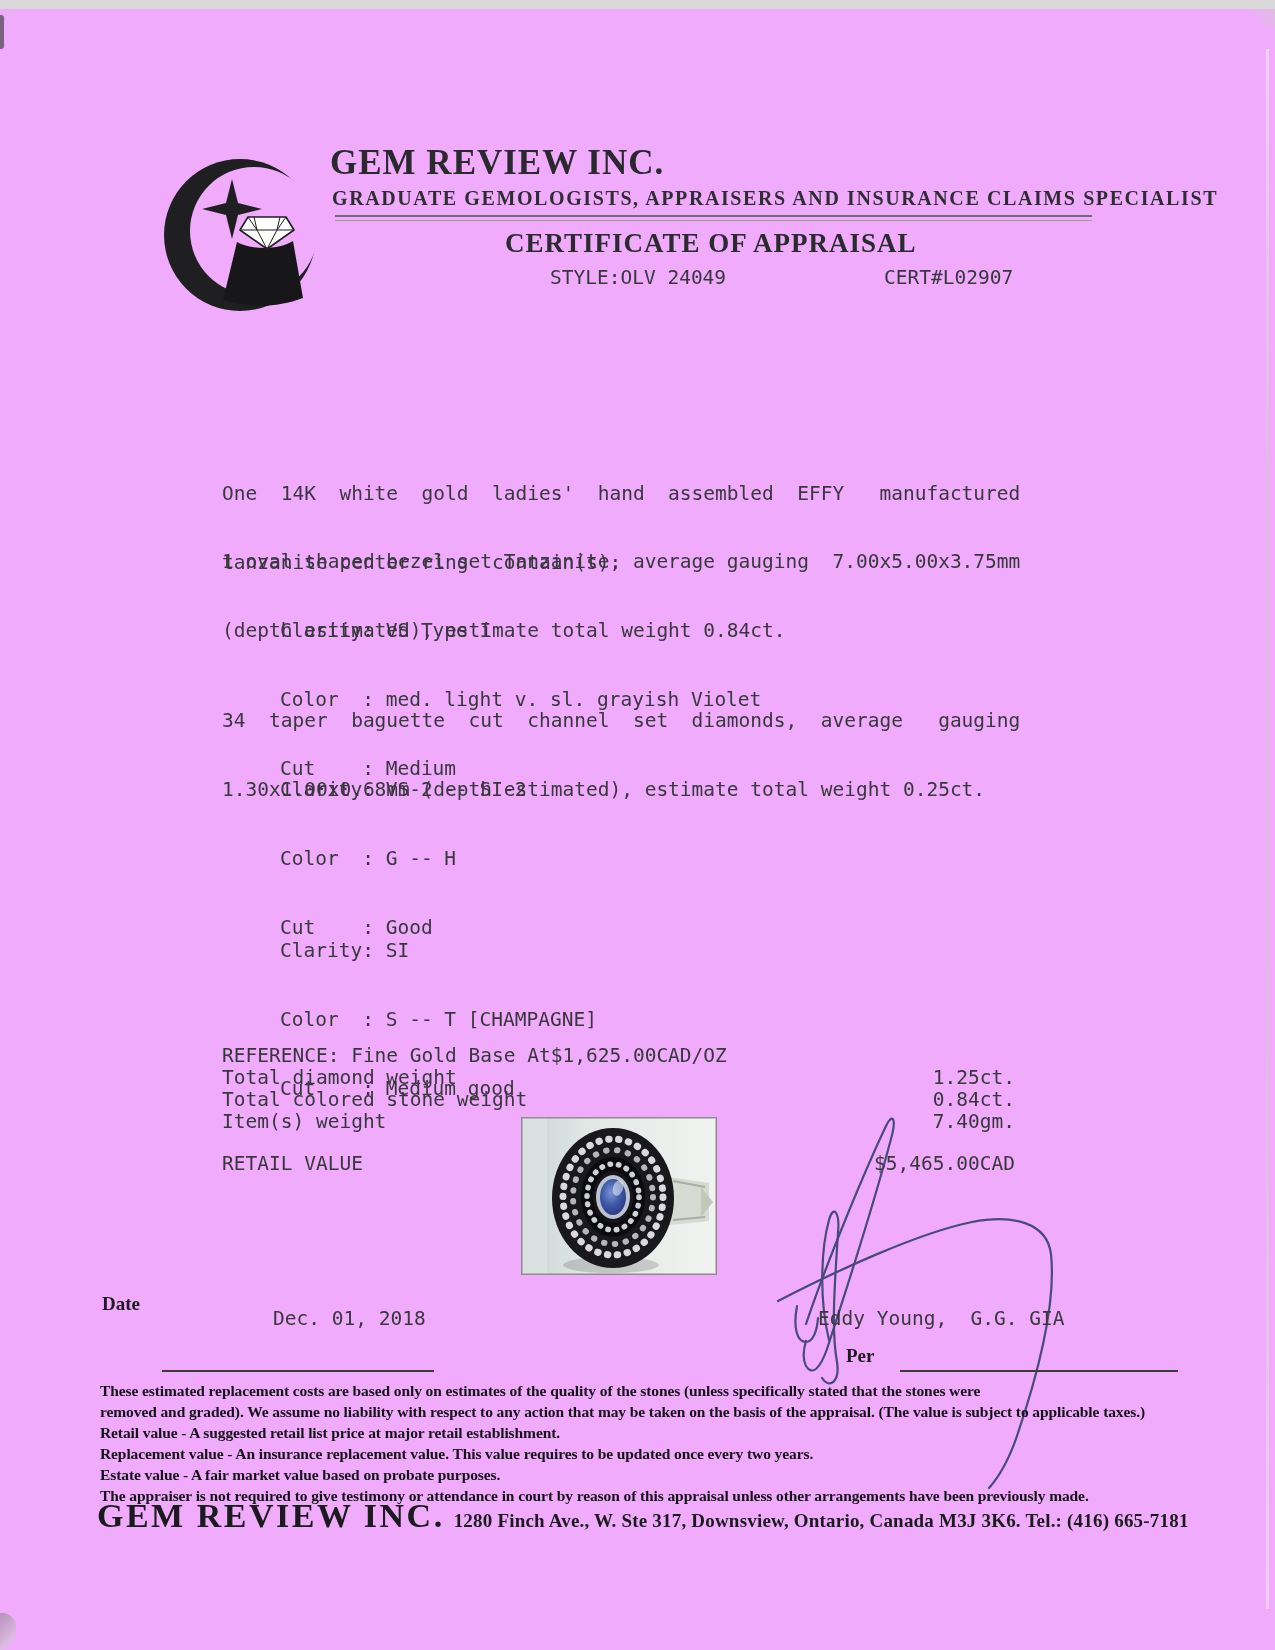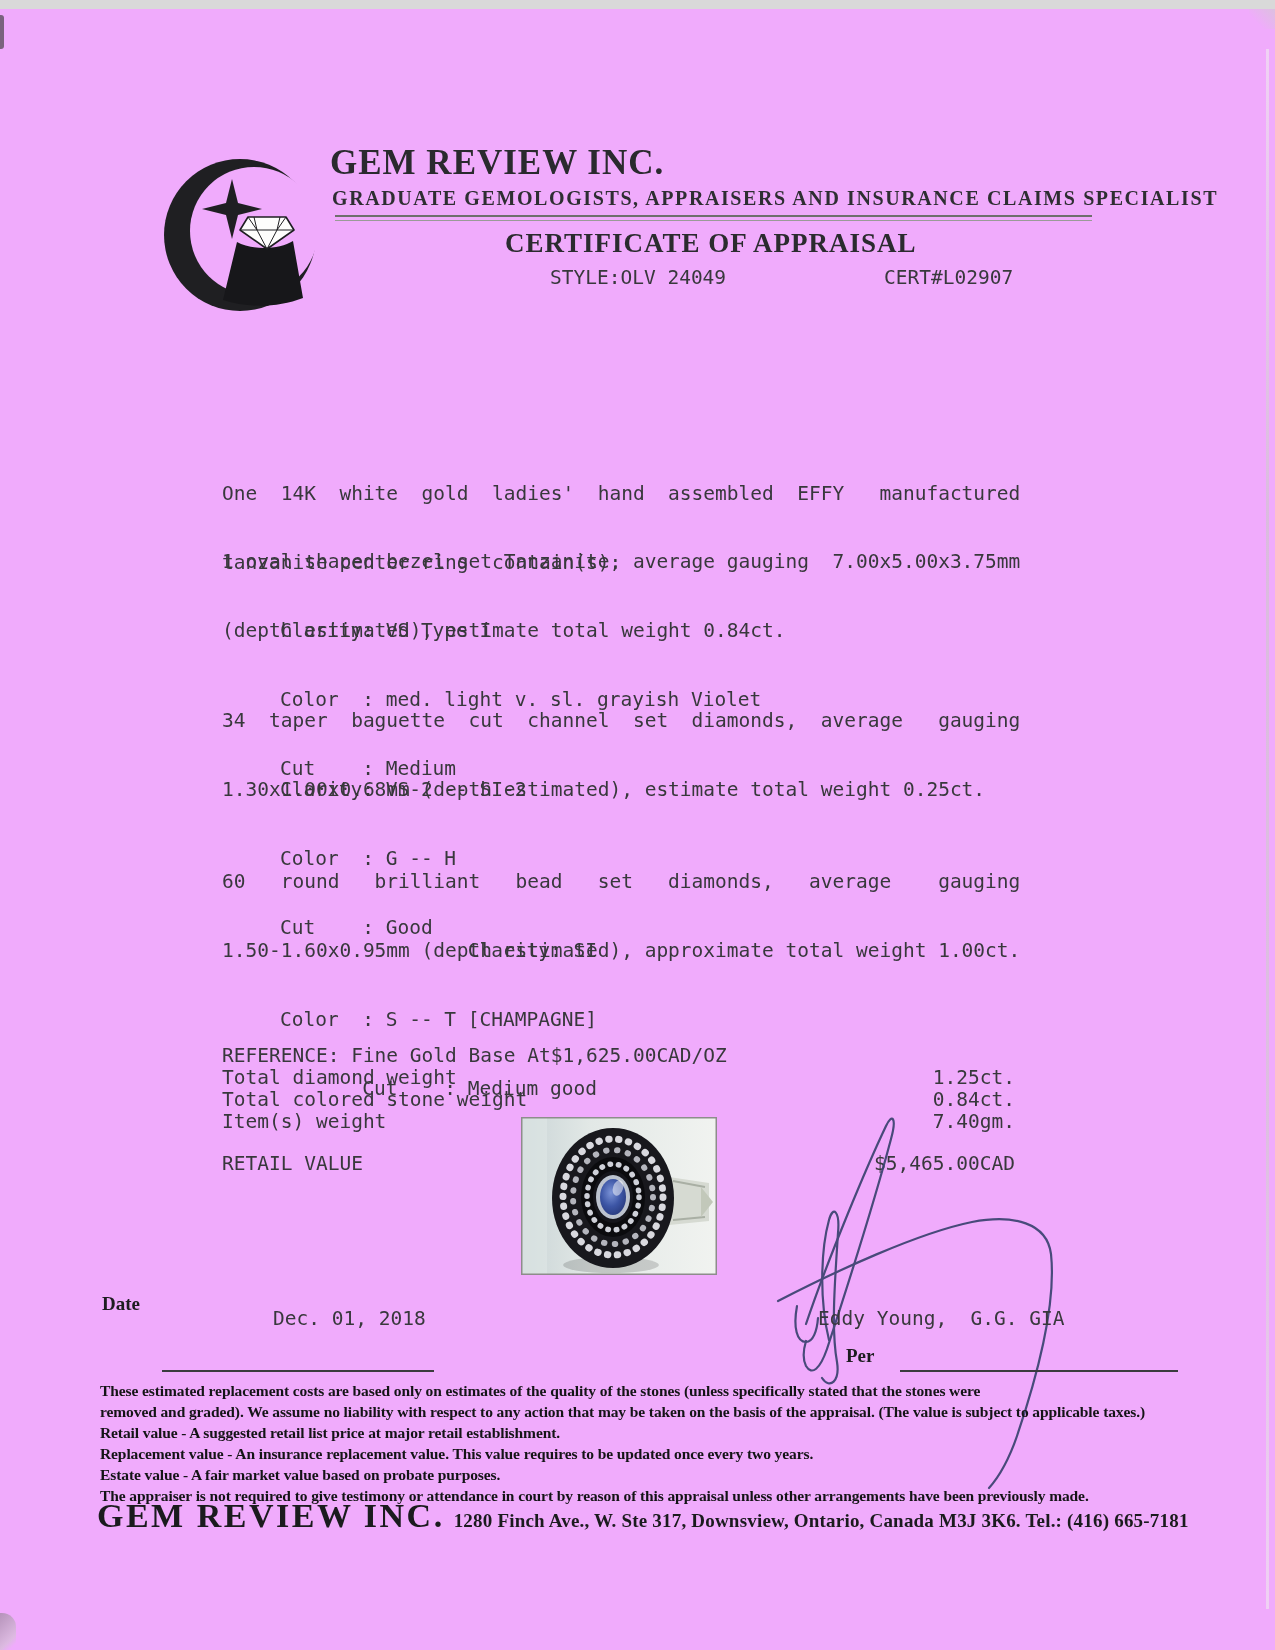--- a/index.html
+++ b/index.html
@@ -31,21 +31,21 @@
   .mono{font-family:"DejaVu Sans Mono","Liberation Mono",monospace;color:#38383c;
     white-space:pre;font-size:19.5px;line-height:23px;}
   .style-no{position:absolute;left:550px;top:257px;}
   .cert-no{position:absolute;left:884px;top:257px;}
 
   
   .blk{position:absolute;left:222px;}
   .intro{top:427px;}
   .d1{top:495px;} .p1{top:564px;left:280px;}
   .d2{top:654px;} .p2{top:723px;left:280px;}
-  .d3{top:815px;} .p3{top:884px;left:280px;text-align:right;}
+  .d3{top:815px;} .p3{top:884px;left:280px;}
 
   .summary-ref{top:1035px;}
   .sum-label{position:absolute;left:222px;}
   .sum-value{position:absolute;left:900px;width:115px;text-align:right;}
   .row-y0{top:1057px;} .row-y1{top:1079px;} .row-y2{top:1101px;}
   .retail-label{top:1143px;}
   .retail-value{position:absolute;left:855px;width:160px;text-align:right;top:1143px;}
 
   .ring-photo{position:absolute;left:521px;top:1108px;}
 
@@ -130,24 +130,20 @@
   <div class="mono blk d2">
     <div>34  taper  baguette  cut  channel  set  diamonds,  average   gauging</div>
     <div>1.30x1.00x0.68mm (depth estimated), estimate total weight 0.25ct.</div>
   </div>
   <div class="mono blk p2">
     <div>Clarity: VS-2 -- SI-2</div>
     <div>Color  : G -- H</div>
     <div>Cut    : Good</div>
   </div>
 
-  <div class="mono blk d3">
-    <div>60   round   brilliant   bead   set   diamonds,   average    gauging</div>
-    <div>1.50-1.60x0.95mm (depth estimated), approximate total weight 1.00ct.</div>
-  </div>
   <div class="mono blk p3">
     <div>Clarity: SI</div>
     <div>Color  : S -- T [CHAMPAGNE]</div>
     <div>Cut    : Medium good</div>
   </div>
 
   <div class="mono blk summary-ref">REFERENCE: Fine Gold Base At$1,625.00CAD/OZ</div>
 
   <div class="mono sum-label row-y0">Total diamond weight</div>
   <div class="mono sum-value row-y0">1.25ct.</div>

